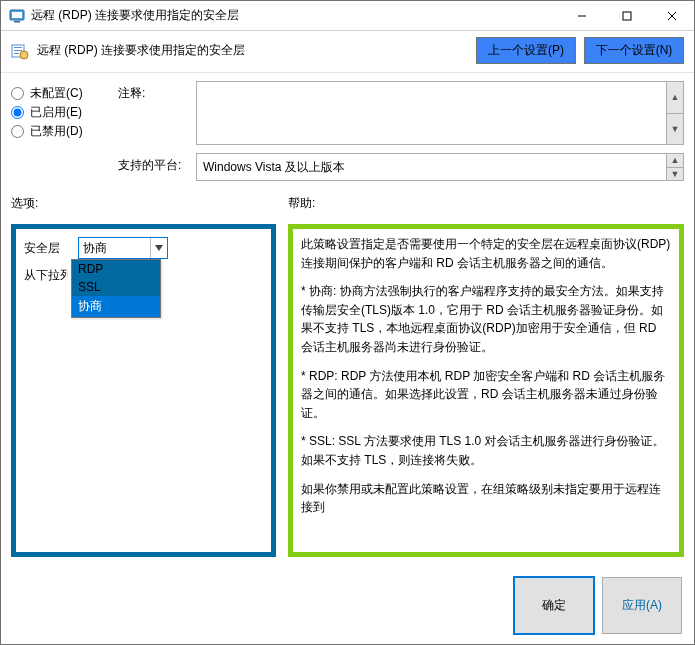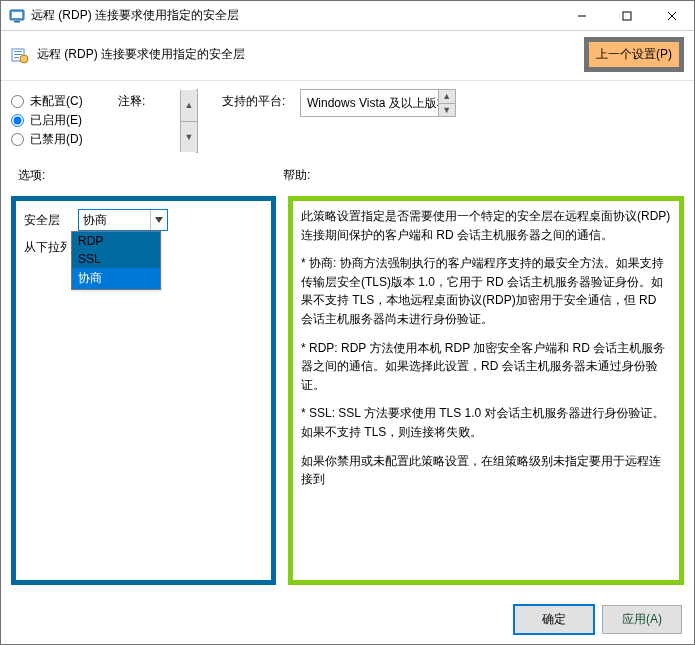--- a/index.html
+++ b/index.html
@@ -36,63 +36,63 @@
   
   .headerstrip {
     display: flex; align-items: center;
     padding: 6px 10px 8px 10px;
     gap: 8px;
     border-bottom: 1px solid #e5e5e5;
   }
   .headerstrip .header-icon { width: 18px; height: 18px; }
   .headerstrip .header-title { flex: 1; font-size: 12px; }
   .navbtn {
-    border: 5px solid #737373;
-    background: #fdba74;
+    border: 1px solid #737373;
+    background: #3b82f6;
     padding: 4px 6px;
     font-size: 12px;
     cursor: default;
     min-width: 100px;
     text-align:center;
   }
   
   .config {
     display: flex;
     padding: 8px 10px 0 10px;
     gap: 12px;
   }
   .radios {
     display: flex; flex-direction: column;
     gap: 2px;
     padding-top: 4px;
     width: 95px;
   }
   .radio-row { display: flex; align-items: center; gap: 6px; white-space: nowrap; }
   .radio-row input[type=radio] { margin: 0; }
-  .fields { flex: 1; display: flex; flex-direction: row; gap: 24px; }
+  .fields { flex: 1; display: flex; flex-direction: column; gap: 8px; }
   .field-row { display: flex; gap: 8px; align-items: flex-start; }
   .field-row .lbl { width: 70px; padding-top: 4px; }
   .textpane {
     flex: 1; border: 1px solid #adadad; background: #fff;
     height: 64px; position: relative;
   }
   .textpane.short { height: 28px; display:flex; align-items:center; padding:0 6px; }
   .spinners {
     position: absolute; right: 0; top: 0; bottom: 0; width: 17px;
     display: flex; flex-direction: column;
     border-left: 1px solid #adadad;
   }
   .spinners div {
     flex: 1; display:flex; align-items:center; justify-content:center;
     background:#e5e5e5; font-size:9px; color:#555;
   }
   .spinners div:first-child { border-bottom:1px solid #adadad; }
   
   .midlabels {
-    display:flex; padding: 14px 10px 6px 17px; 
+    display:flex; padding: 14px 10px 6px 10px; gap:12px;
   }
   .midlabels .left { width: 265px; }
   
   .lower {
     display:flex; padding: 6px 10px 10px 10px; gap:12px; flex:1; min-height:0;
   }
   .lower-left {
     width: 265px; border: 5px solid #0369a1; padding: 8px 8px;
     position: relative;
   }
@@ -127,25 +127,25 @@
   }
   .dropdown .item { padding:2px 6px; font-size:12px; }
   .dropdown .item.sel { background:#0078d7; color:#fff; }
   .below-label-clipped { position:absolute; top:38px; left:8px; width:44px; overflow:hidden; white-space:nowrap; }
   
   .bottombar {
     padding:10px 12px; display:flex; justify-content:flex-end; gap:8px;
     border-top:0;
   }
   .btn {
-    min-width:80px; padding:5px 12px; text-align:center;
+    min-width:80px; padding:19px 12px; text-align:center;
     border:1px solid #adadad; background:#e1e1e1; font-size:12px;
   }
   .btn.primary { border:1px solid #0078d7; outline:1px solid #0078d7; }
-  .btn.disabled { color:#14532d; }
+  .btn.disabled { color:#0369a1; }
   
   .helpbox::-webkit-scrollbar { width:17px; }
   .helpbox::-webkit-scrollbar-track { background:#f0f0f0; }
   .helpbox::-webkit-scrollbar-thumb { background:#c2c2c2; }
   
   .icon-svg { display:block; }
 </style>
 </head>
 <body>
 
@@ -185,20 +185,21 @@
       <svg class="icon-svg" width="18" height="18" viewBox="0 0 18 18">
         <rect x="1" y="3" width="12" height="12" fill="#fff" stroke="#5a8bd6"></rect>
         <rect x="3" y="5" width="8" height="1" fill="#5a8bd6"></rect>
         <rect x="3" y="8" width="8" height="1" fill="#5a8bd6"></rect>
         <rect x="3" y="11" width="5" height="1" fill="#5a8bd6"></rect>
         <circle cx="13" cy="13" r="4" fill="#f2c869" stroke="#b07d12"></circle>
       </svg>
     </span>
     <span class="header-title">远程 (RDP) 连接要求使用指定的安全层</span>
     <div class="navbtn">上一个设置(P)</div>
+    <div class="navbtn">下一个设置(N)</div>
   </div>
 
   <div class="config">
     <div class="radios">
       <label class="radio-row">
         <input type="radio" name="st" style="">
         <span>未配置(C)</span>
       </label>
       <label class="radio-row">
         <input type="radio" name="st" checked="" style="">

